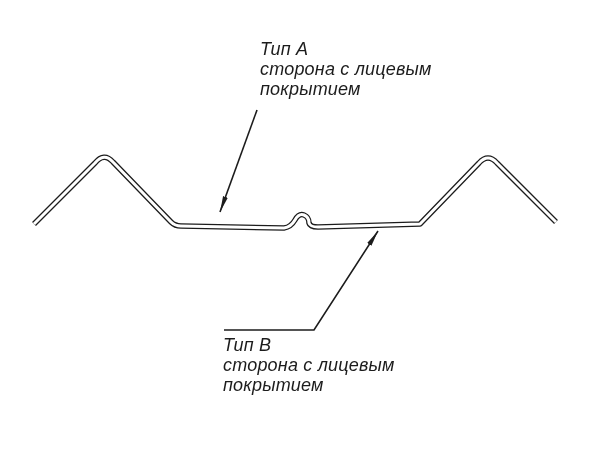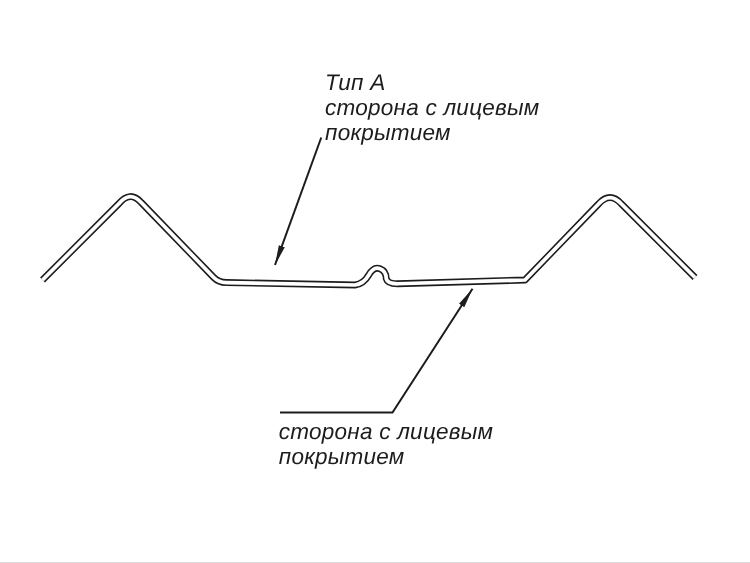--- a/index.html
+++ b/index.html
@@ -98,24 +98,25 @@
              L 420 224
              L 479 163
              Q 488 153 497 163
              L 556 222"></path>
 
     <path class="leader" marker-end="url(#arrow)" d="M 257 110 L 220 212"></path>
 
     <path class="leader" marker-end="url(#arrow)" d="M 224 330 L 314 330 L 378 231"></path>
   </svg>
 
-  <div class="callout" style="left:260px; top:56px;">
+  <div class="callout" style="left:260px; top:39px;">
     <span class="line">Тип А</span>
     <span class="line">сторона с лицевым</span>
     <span class="line">покрытием</span>
   </div>
 
   <div class="callout" style="left:223px; top:335px;">
+    <span class="line">Тип В</span>
     <span class="line">сторона с лицевым</span>
     <span class="line">покрытием</span>
   </div>
 
 </div>
 
 </body></html>

